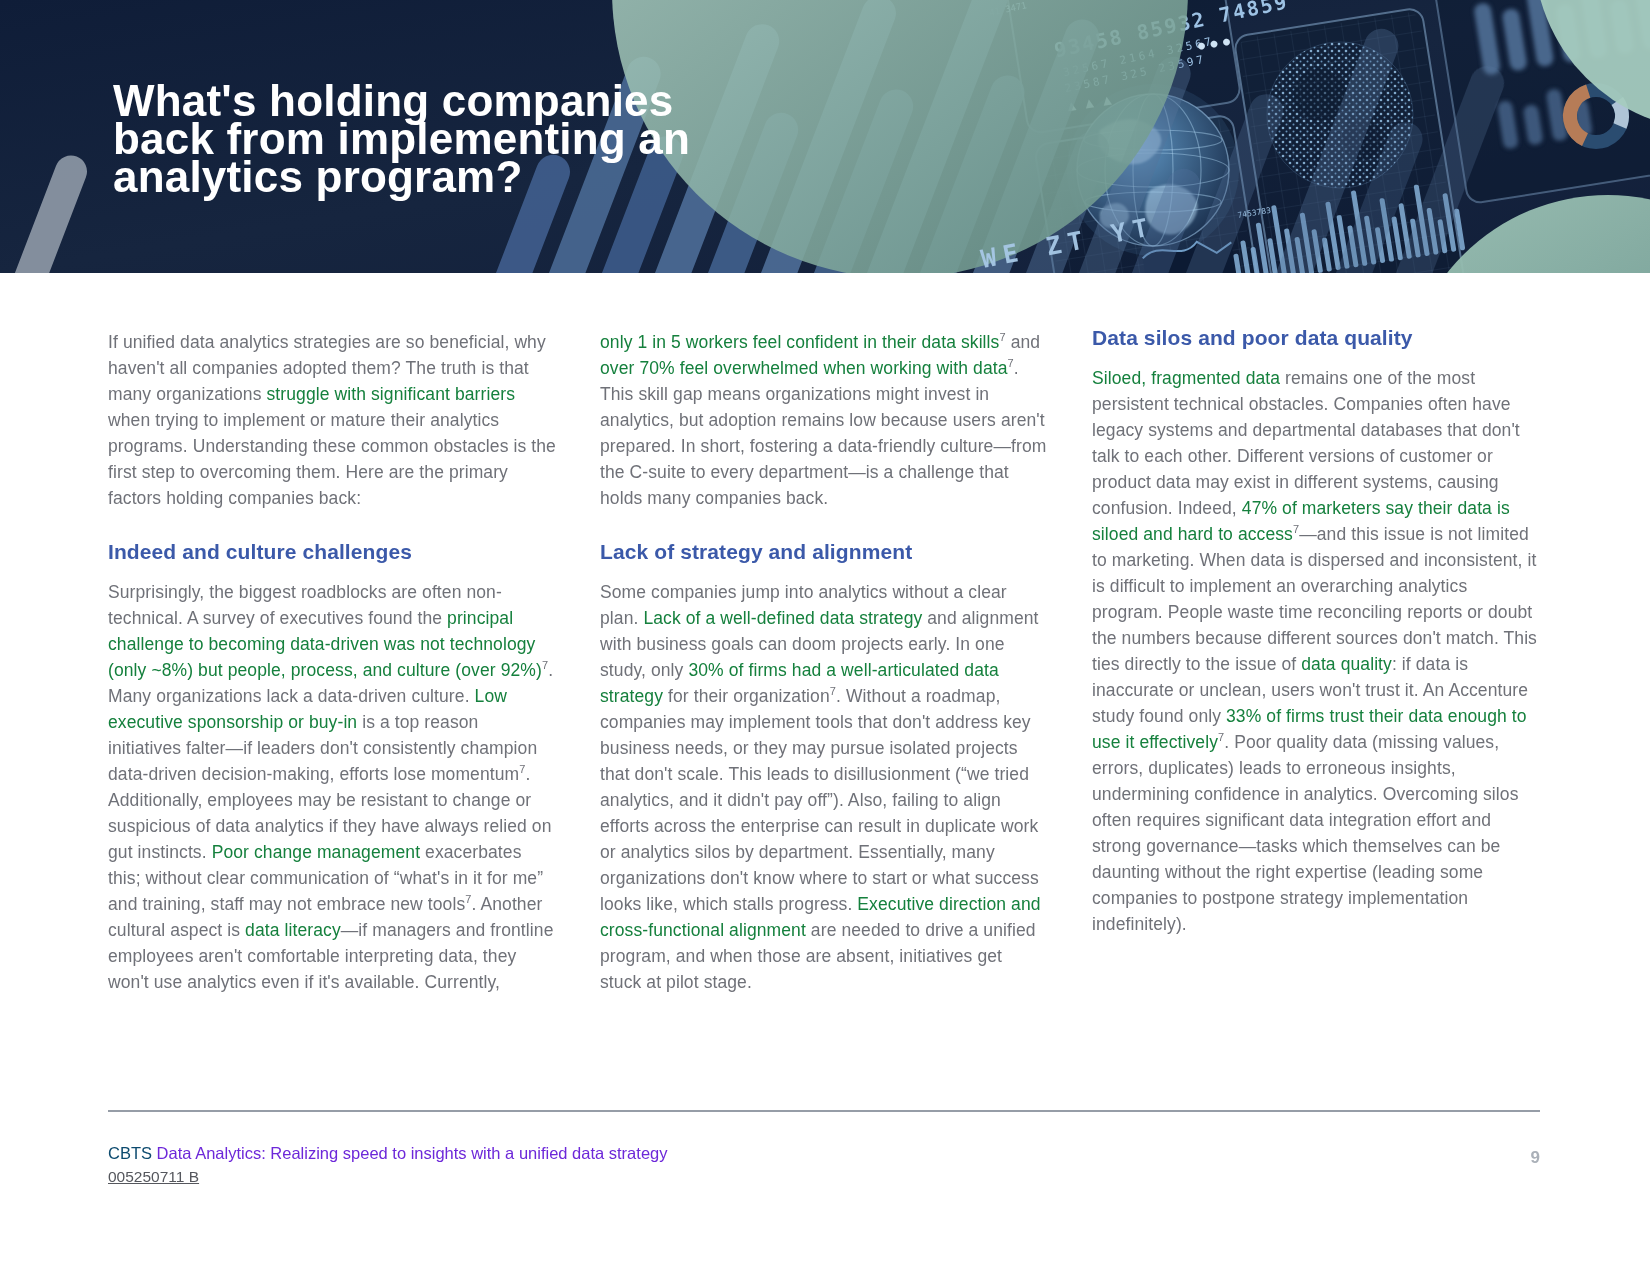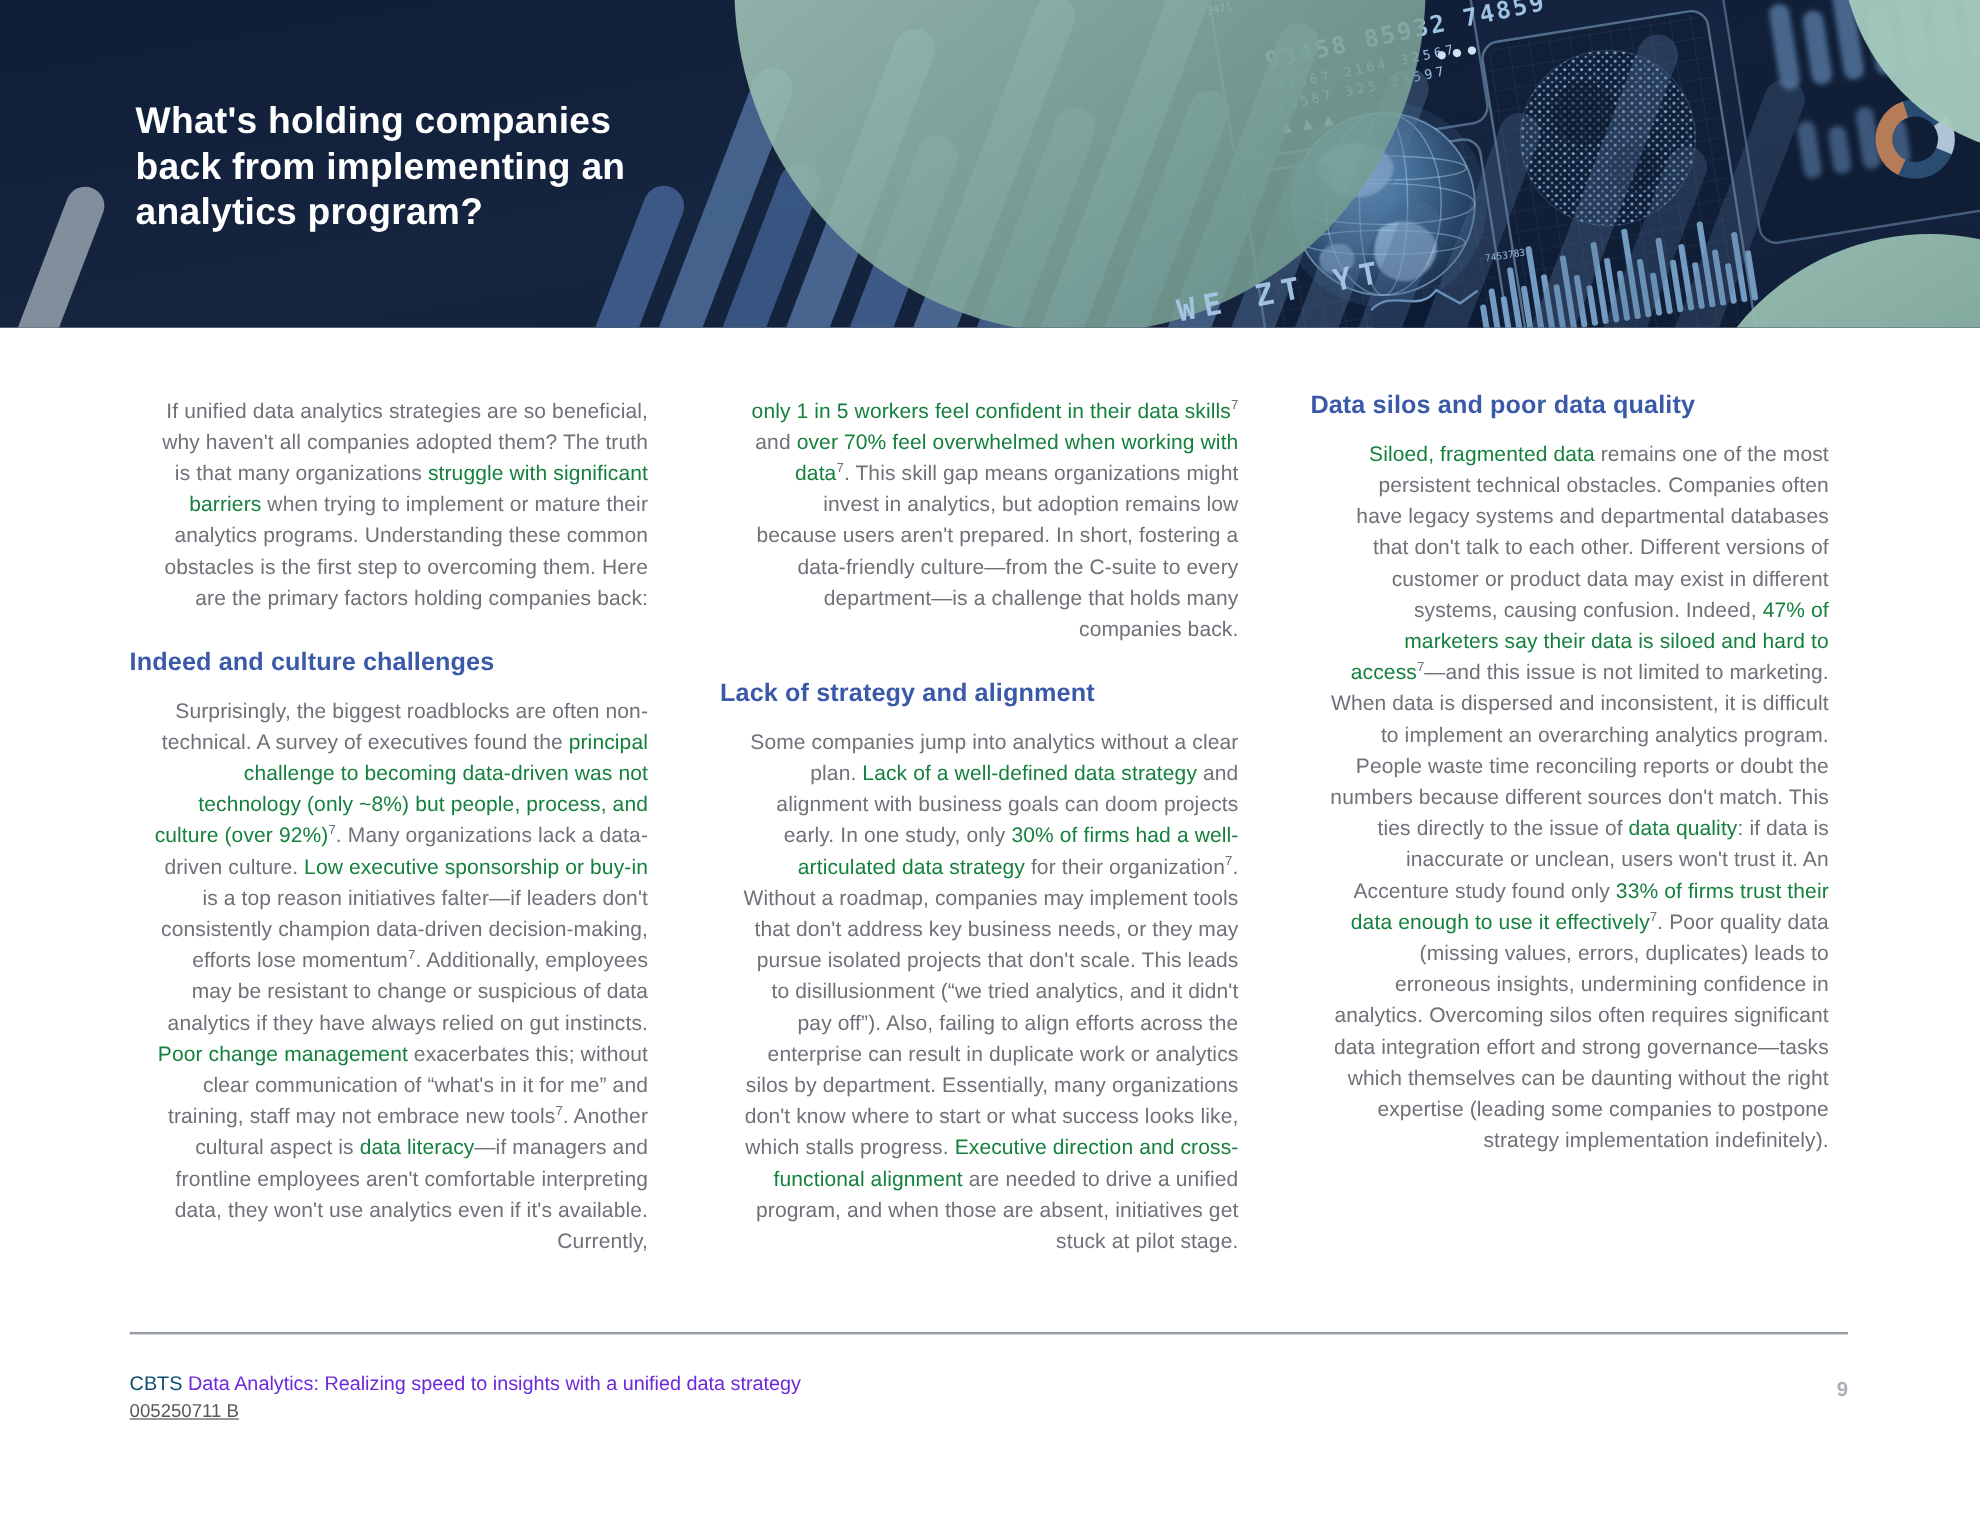--- a/index.html
+++ b/index.html
@@ -7,27 +7,27 @@
   .page {
     width:1650px; height:1275px; background:#ffffff; position:relative;
     font-family:"Liberation Sans", sans-serif; overflow:hidden;
     display:flex; flex-direction:column; margin:0 auto;
   }
   
   header.banner { height:273px; position:relative; background:#14213c; flex:0 0 auto; }
   header.banner svg { position:absolute; inset:0; display:block; }
   h1.title {
     position:absolute; left:113px; top:82px; margin:0; z-index:5;
-    color:#ffffff; font-size:31px; line-height:38px; font-weight:700;
+    color:#ffffff; font-size:44px; line-height:38px; font-weight:700;
     letter-spacing:.2px; white-space:pre-line;
   }
   
   main.cols { display:flex; gap:44px; padding:56px 110px 0 108px; flex:1 1 auto; align-items:flex-start; }
   .col { flex:1 1 0; min-width:0; }
-  .col p { margin:0 16px 26px; font-size:17.5px; line-height:26px; color:#6f7178; letter-spacing:.1px;text-align:right; }
+  .col p { margin:0 0 26px; font-size:17.5px; line-height:26px; color:#6f7178; letter-spacing:.1px; }
   .col h2 { margin:4px 0 12px; font-size:21px; line-height:30px; font-weight:700; color:#3b59a9; letter-spacing:.1px; }
   .col h2:first-child { margin-top:-6px; }
   .col .b { font-weight:400; color:#15803d; }
   .col sup { font-size:11px; line-height:0; color:#6f7178; font-weight:400; }
   
   footer.pagefoot { flex:0 0 auto; margin-top:auto; padding:0 110px 88px 108px; }
   .rule { height:2px; background:#969da7; margin-bottom:30px; }
   .footer-row { display:flex; justify-content:space-between; align-items:flex-start; }
   .footer-line1 { font-size:16.5px; line-height:22px; }
   .brand { font-weight:400; color:#0c4a6e; }

